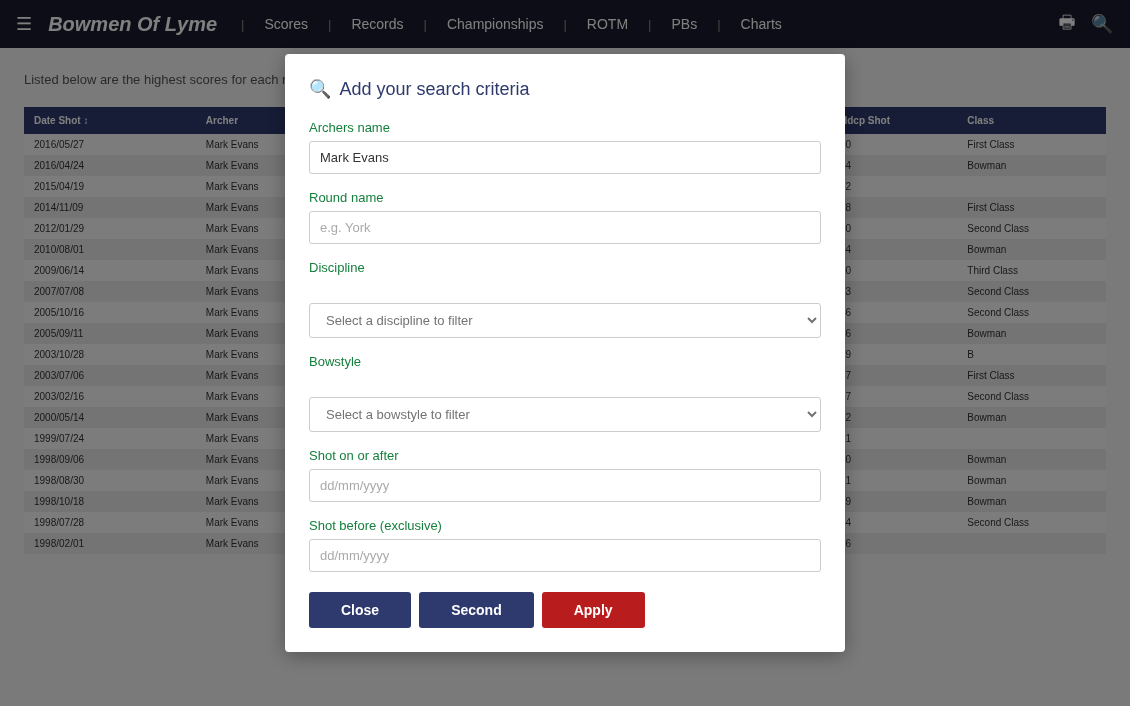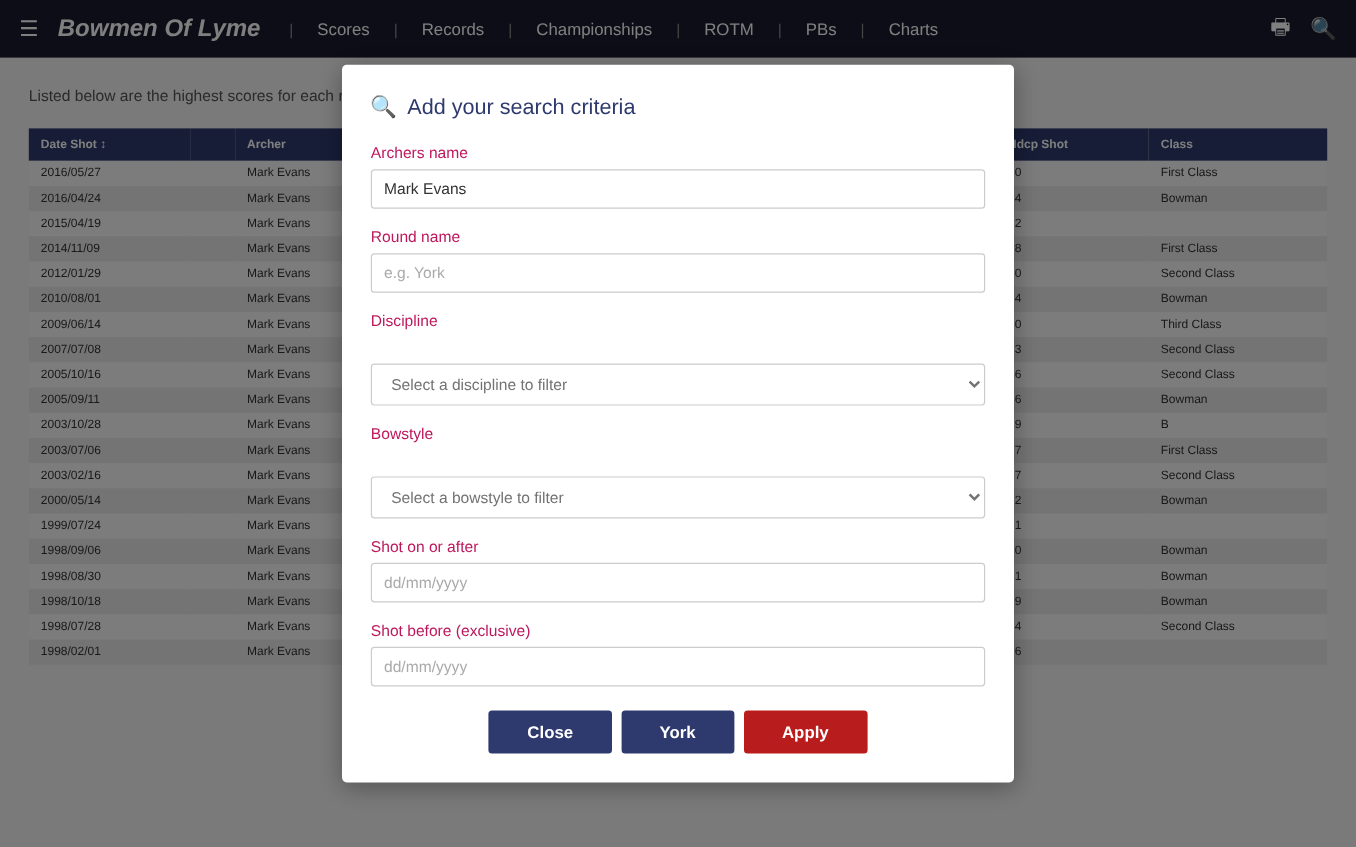--- a/index.html
+++ b/index.html
@@ -126,21 +126,21 @@
       font-size: 18px;
     }
 
     .form-group {
       margin-bottom: 16px;
     }
     .form-label {
       display: block;
       margin-bottom: 6px;
       font-size: 13px;
-      color: #be185d;
+      color: #15803d;
       font-weight: normal;
     }
     .form-input {
       width: 100%;
       padding: 8px 10px;
       border: 1px solid #ccc;
       border-radius: 3px;
       font-size: 13px;
       color: #333;
     }
@@ -153,21 +153,20 @@
       font-size: 13px;
       color: #737373;
       background: white;
       appearance: auto;
       margin-top: 22px;
     }
 
     .modal-footer {
       display: flex;
       gap: 8px;
-      justify-content: center;
       margin-top: 20px;
     }
     .btn {
       padding: 10px 32px;
       border: none;
       border-radius: 3px;
       font-size: 14px;
       cursor: pointer;
       font-weight: bold;
     }
@@ -488,17 +487,17 @@
       <input class="form-input" type="text" placeholder="dd/mm/yyyy" style="">
     </div>
 
     <div class="form-group">
       <label class="form-label">Shot before (exclusive)</label>
       <input class="form-input" type="text" placeholder="dd/mm/yyyy" style="">
     </div>
 
     <div class="modal-footer">
       <button class="btn btn-close">Close</button>
-      <button class="btn btn-clear">York</button>
+      <button class="btn btn-clear">Second</button>
       <button class="btn btn-apply">Apply</button>
     </div>
   </div>
 </div>
 
 </body></html>

